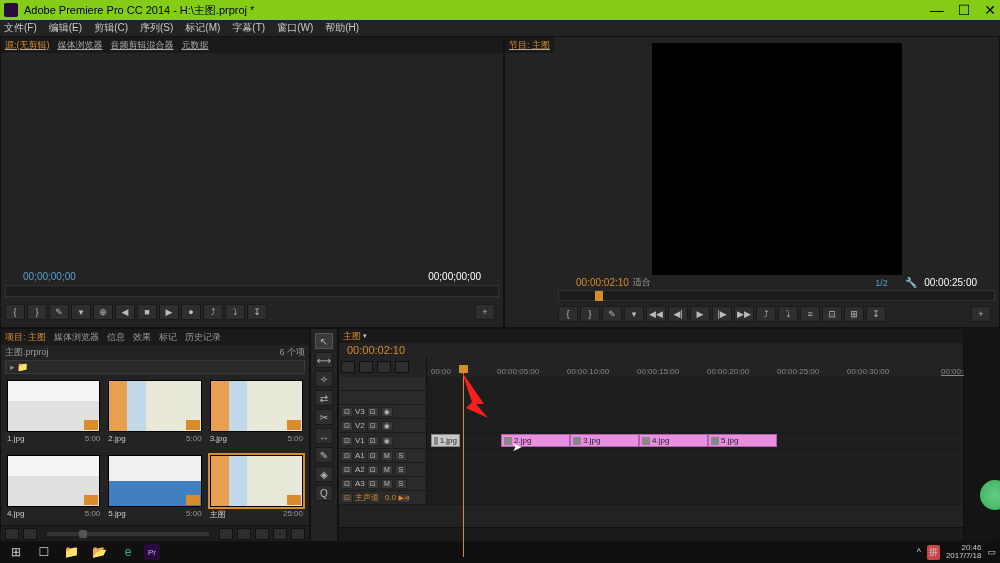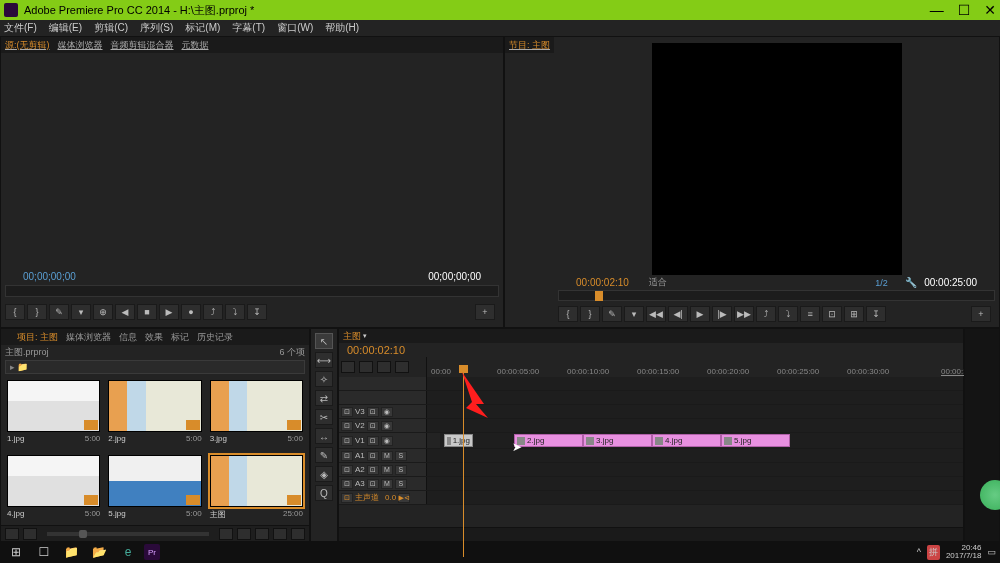--- a/index.html
+++ b/index.html
@@ -21,34 +21,34 @@
 .panel-tabs .active { color: #d88c2a; }
 .panel-left { width: 504px; display: flex; flex-direction: column; }
 .panel-right { width: 496px; display: flex; flex-direction: row; }
 .source-view, .prog-view { flex: 1; background: #232323; position: relative; display: flex; flex-direction: column; }
 .monitor-area { flex: 1; display: flex; align-items: center; justify-content: center; position: relative; }
 .prog-black { width: 250px; height: 232px; background: #000; margin: 6px auto 0; }
 .timecode-row { height: 18px; display: flex; align-items: center; padding: 0 22px; font-size: 10px; color: #777; }
 .timecode-row .tc-left { color: #5a9fd4; }
 .timecode-row .tc-orange { color: #d88c2a; }
 .timecode-row .tc-right { margin-left: auto; color: #fff; }
-.timecode-row .fit { margin-left: 20px; color: #999; font-size: 9px; }
+.timecode-row .fit { margin-left: 4px; color: #999; font-size: 9px; }
 .timecode-row .scale { margin-left: auto; margin-right: 12px; color: #5a9fd4; font-size: 9px; }
 .timecode-row .wrench { margin-left: 6px; color: #888; }
 .scrub { height: 12px; background: #1c1c1c; margin: 0 4px 2px; position: relative; border: 1px solid #333; }
 .scrub .play-marker { position: absolute; top: 0; left: 36px; width: 8px; height: 10px; background: #d88c2a; }
 .transport { height: 22px; margin: 2px 4px 4px; display: flex; align-items: center; justify-content: center; gap: 2px; background: #232323; }
 .tbtn { width: 20px; height: 16px; background: #2e2e2e; border: 1px solid #1a1a1a; color: #bbb; font-size: 9px; display: flex; align-items: center; justify-content: center; cursor: pointer; }
 .transport .plus { margin-left: auto; margin-right: 4px; }
 
 
 .lower { display: flex; height: 214px; }
 .project { width: 310px; background: #232323; border: 1px solid #111; display: flex; flex-direction: column; }
 .project-tabs { height: 16px; background: #1a1a1a; display: flex; font-size: 9px; color: #999; align-items: center; padding: 0 4px; gap: 8px; }
-.project-tabs .active { color: #d88c2a; margin-left: 12px; }
+.project-tabs .active { color: #d88c2a; }
 .project-head { height: 15px; display: flex; padding: 2px 4px; font-size: 9px; color: #999; align-items: center; }
 .project-head .count { margin-left: auto; }
 .bin-bar { height: 14px; background: #2a2a2a; margin: 0 4px; border: 1px solid #3a3a3a; display: flex; align-items: center; padding: 0 4px; font-size: 9px; }
 .bin-bar .arrow { color: #888; margin-right: 4px; }
 .thumbs { flex: 1; display: grid; grid-template-columns: repeat(3, 1fr); gap: 8px 8px; padding: 6px 6px 2px; overflow: hidden; }
 .thumb { display: flex; flex-direction: column; }
 .thumb-img { width: 100%; height: 52px; background: #fff; border: 1px solid #000; position: relative; overflow: hidden; }
 .thumb-img.sel { outline: 2px solid #d88c2a; }
 .thumb-orange { position: absolute; bottom: 1px; right: 1px; width: 14px; height: 10px; background: #d88c2a; }
 .thumb-label { display: flex; font-size: 8px; color: #ccc; margin-top: 2px; }
@@ -77,21 +77,21 @@
 .tl-ruler-left { width: 88px; background: #232323; border-right: 1px solid #111; display: flex; align-items: center; }
 .tl-ruler-left .zicon { width: 14px; height: 12px; background: #2e2e2e; margin: 0 2px; border: 1px solid #111; }
 .tl-ruler-right { flex: 1; position: relative; background: #232323; font-size: 8px; color: #888; margin-top: 8px; }
 .tl-tick { position: absolute; top: 2px; }
 .tl-workarea { position: absolute; top: 14px; left: 0; right: 0; height: 4px; background: #2a2a2a; }
 .tl-workbar { position: absolute; top: 14px; left: 30px; width: 500px; height: 2px; background: #d88c2a; }
 .tl-playhead { position: absolute; top: 0; bottom: -180px; width: 1px; background: #d88c2a; z-index: 5; }
 .tl-playhead::before { content: ''; position: absolute; top: 0; left: -4px; width: 9px; height: 8px; background: #d88c2a; }
 .tl-tracks { flex: 1; display: flex; flex-direction: column; position: relative; }
 .track { height: 14px; display: flex; border-bottom: 1px solid #1a1a1a; }
-.track.v1 { height: 16px; gap: 13px; }
+.track.v1 { height: 16px; }
 .track-head { width: 88px; background: #2a2a2a; display: flex; align-items: center; gap: 2px; padding: 0 2px; font-size: 8px; color: #bbb; border-right: 1px solid #111; }
 .th-box { width: 12px; height: 10px; background: #383838; border: 1px solid #222; display: flex; align-items: center; justify-content: center; font-size: 7px; }
 .track-body { flex: 1; background: #1e1e1e; position: relative; }
 .clip { position: absolute; top: 1px; bottom: 1px; background: #e890e0; border: 1px solid #b060a8; font-size: 8px; color: #222; padding: 0 2px; display: flex; align-items: center; overflow: hidden; }
 .clip.gray { background: #c8c8c8; border-color: #888; }
 .clip-icon { width: 8px; height: 8px; background: #888; margin-right: 2px; }
 .track.master .track-head { color: #d88c2a; }
 .tl-footer { height: 14px; background: #1a1a1a; border-top: 1px solid #111; }
 
 

